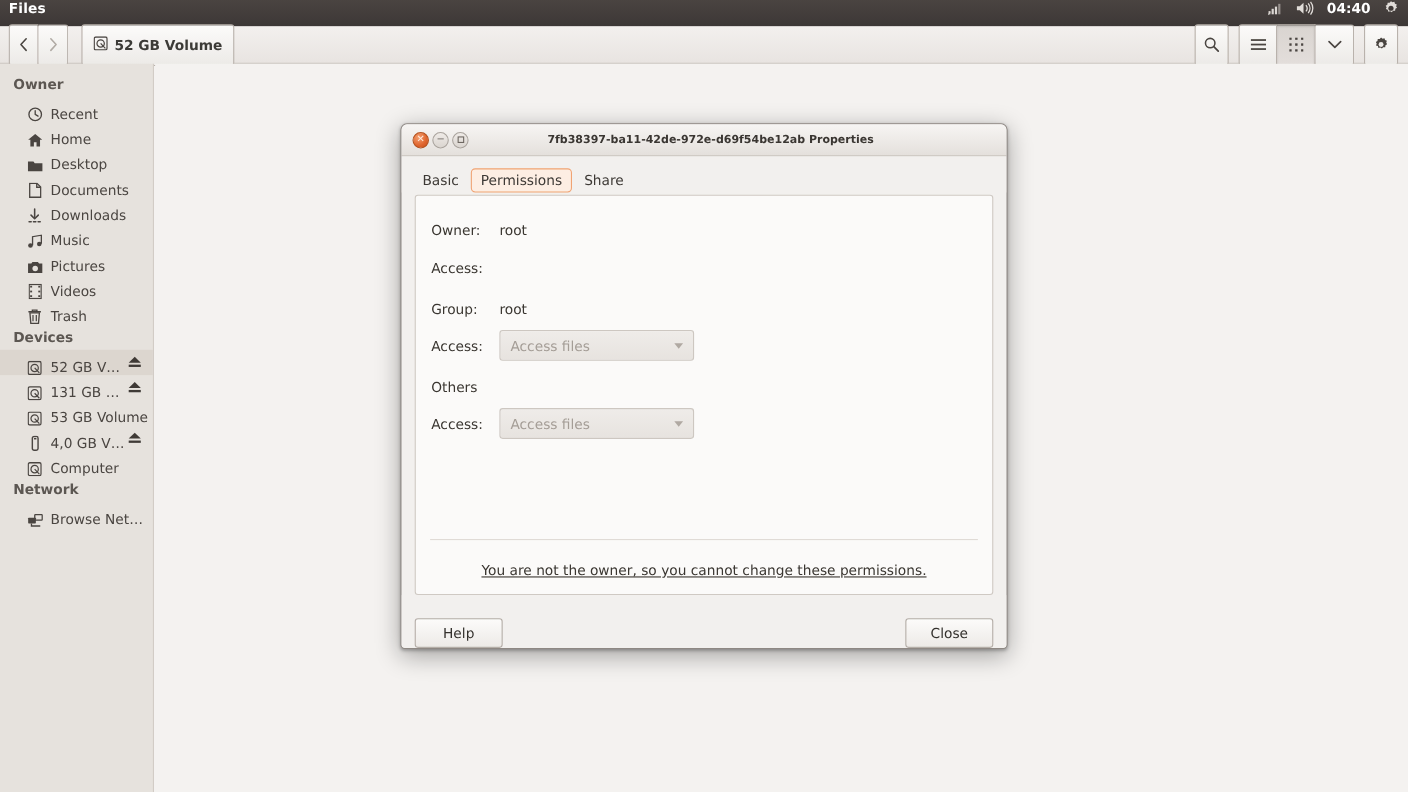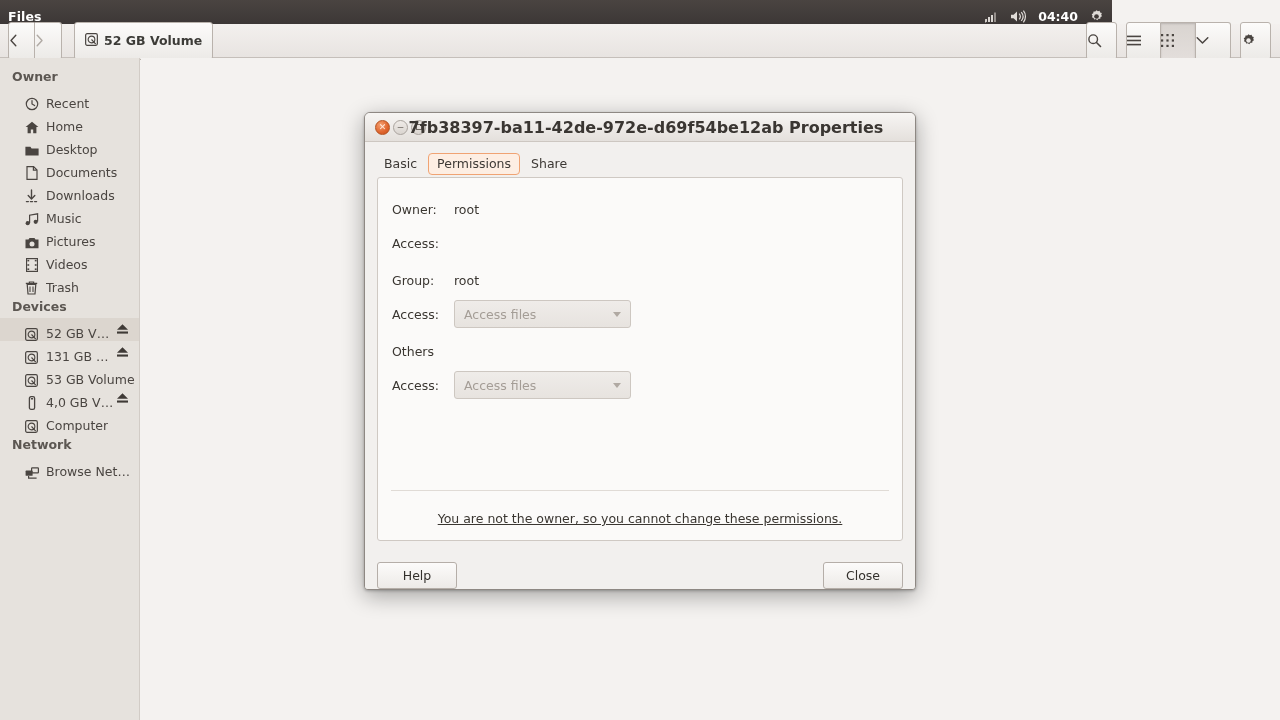--- a/index.html
+++ b/index.html
@@ -6,45 +6,45 @@
   html, body {
     width: 1280px; height: 720px;
     overflow: hidden;
     font-family: "DejaVu Sans", "Liberation Sans", sans-serif;
     background: #f4f2f0;
   }
 
   
   #top-panel {
     position: absolute; top: 0; left: 0;
-    width: 1112px; height: 24px;
+    width: 1280px; height: 24px;
     background: linear-gradient(to bottom, #4a4441 0%, #3c3736 100%);
     color: #ffffff;
-    display: flex; align-items: flex-end;
+    display: flex; align-items: flex-start;
     font-size: 12.5px; font-weight: bold;
   }
   #panel-app-name { margin-left: 8px; letter-spacing: .1px; }
   #tray { margin-left: auto; display: flex; align-items: center; gap: 11px; padding-right: 8px; }
   .tray-item { display: flex; align-items: center; opacity: .92; }
   #tray-clock { font-size: 12.5px; font-weight: bold; color: #fff; }
 
   
   #toolbar {
     position: absolute; top: 24px; left: 0;
     width: 1280px; height: 34px;
     background: linear-gradient(to bottom, #f3f0ee 0%, #e8e4e1 100%);
     border-bottom: 1px solid #c5bfba;
     display: flex; align-items: center;
   }
   .tb-btn {
     background: linear-gradient(to bottom, #fcfbfa 0%, #eceae7 100%);
     border: 1px solid #b9b2ac;
     border-radius: 3px;
     height: 38px;
-    display: flex; align-items: center; justify-content: space-between;
+    display: flex; align-items: center; justify-content: center;
     color: #3c3b37;
     font-size: 12px;
   }
   .tb-btn.pressed {
     background: linear-gradient(to bottom, #d9d4d0 0%, #e3dedb 100%);
     box-shadow: inset 0 1px 2px rgba(0,0,0,.15);
   }
   #nav-group { margin-left: 8px; display: flex; }
   #nav-group .tb-btn { width: 27px; border-radius: 0; border-left-width: 0; }
   #nav-group .tb-btn:first-child { border-radius: 3px 0 0 3px; border-left-width: 1px; }
@@ -125,21 +125,21 @@
     background: radial-gradient(circle at 35% 30%, #f4a070 0%, #df642d 60%, #c7511d 100%);
     border: 1px solid #b4521f; color: #ffe9dc; font-weight: bold;
   }
   #wc-min, #wc-max {
     background: linear-gradient(to bottom, #efebe7 0%, #dad5d0 100%);
     border: 1px solid #a9a39d; color: #6e6862;
   }
   #wc-max .sq { width: 6px; height: 6px; border: 1px solid #6e6862; }
   #dialog-title {
     position: absolute; left: 12px; right: 0; text-align: center;
-    font-size: 16px; font-weight: bold; color: #3a3632;
+    font-size: 10px; font-weight: bold; color: #3a3632;
     pointer-events: none;
   }
   #tabbar {
     display: flex; align-items: flex-end;
     padding: 8px 0 0 10px; height: 33px;
     flex: 0 0 33px;
     background: #f2f0ee;
   }
   .tab {
     padding: 3px 9px 4px;

